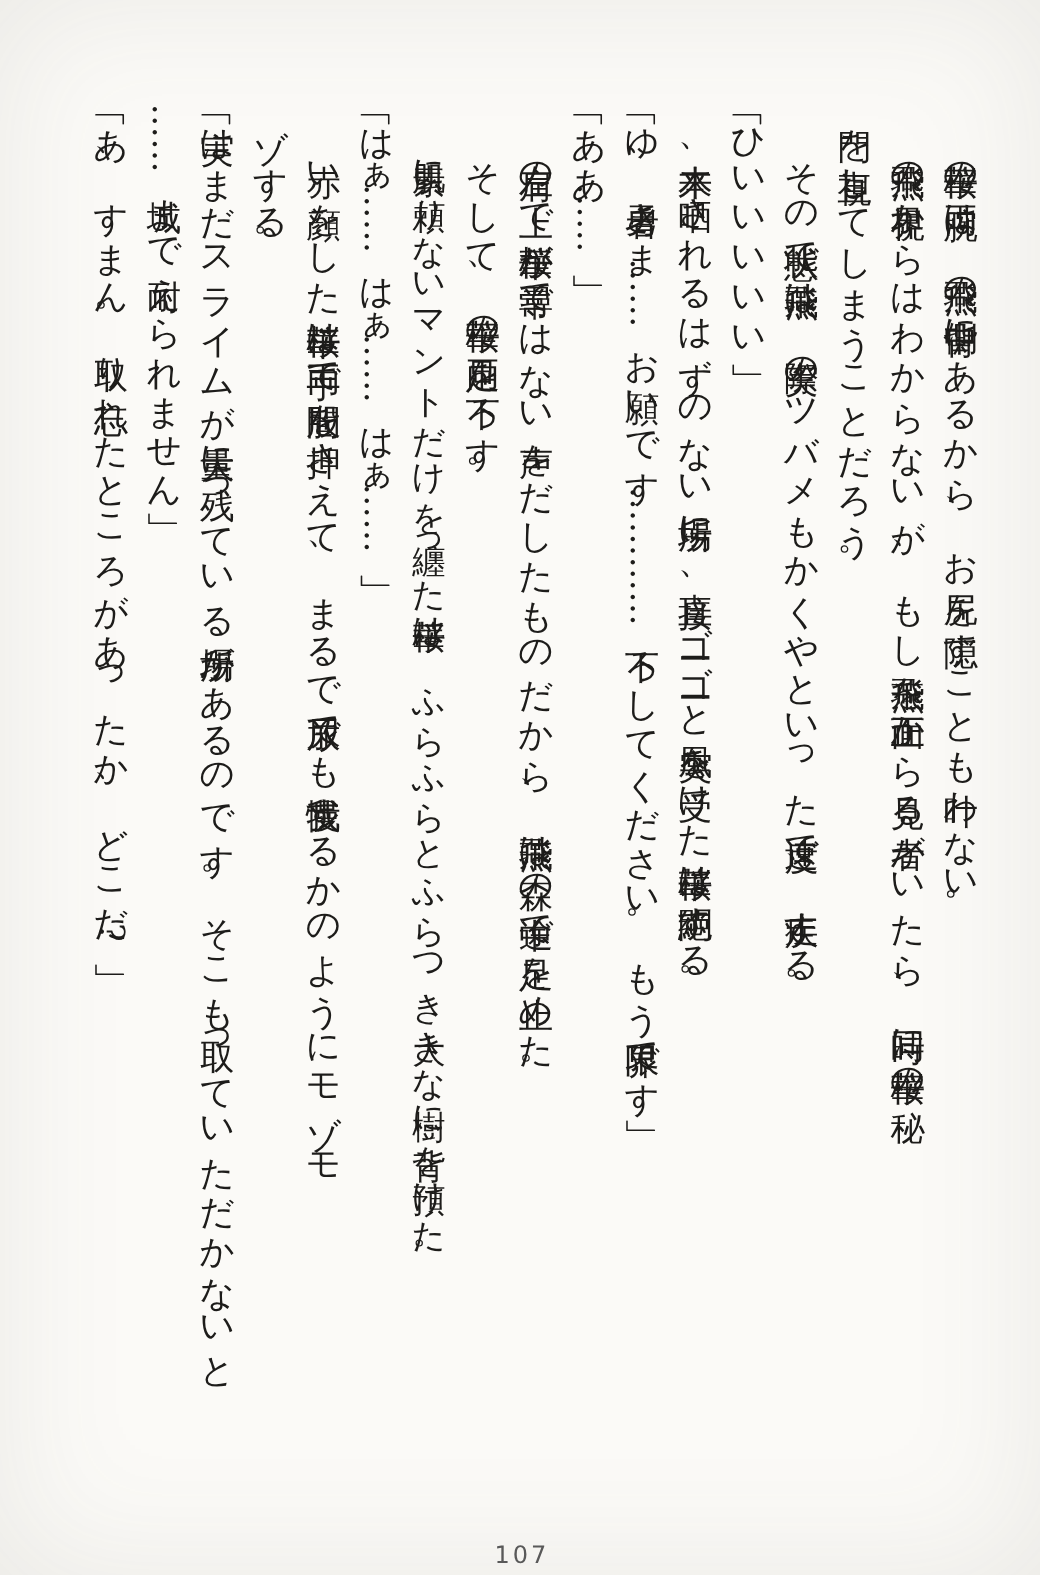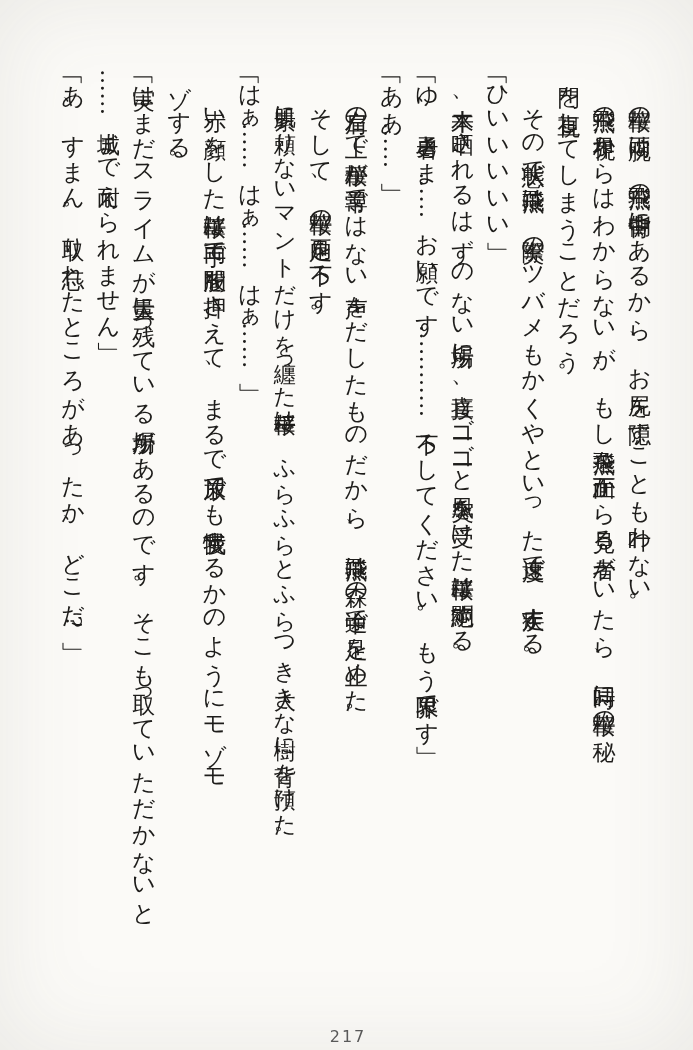--- a/index.html
+++ b/index.html
@@ -75,13 +75,13 @@
     <p class="tline">　そして、桜華の両足を下ろす。</p>
     <p class="tline squeeze">　素肌に頼りないマントだけを纏った桜華は、ふらふらとふらつき大きな樹に背を預けた。</p>
     <p class="tline">「はぁ……はぁ……はぁ……」</p>
     <p class="tline">　赤い顔をした桜華は両手で股間を押さえて、まるで放尿でも我慢するかのようにモゾモ</p>
     <p class="tline">ゾする。</p>
     <p class="tline">「実はまだスライムが大量に残っている場所があるのです。そこも取っていただかないと</p>
     <p class="tline">……城まで耐えられません」</p>
     <p class="tline">「あ、すまん。取り忘れたところがあったか、どこだ?」</p>
   </main>
 
-<div class="page-number">217</div>
+<div class="page-number">107</div>
 
 </body></html>

